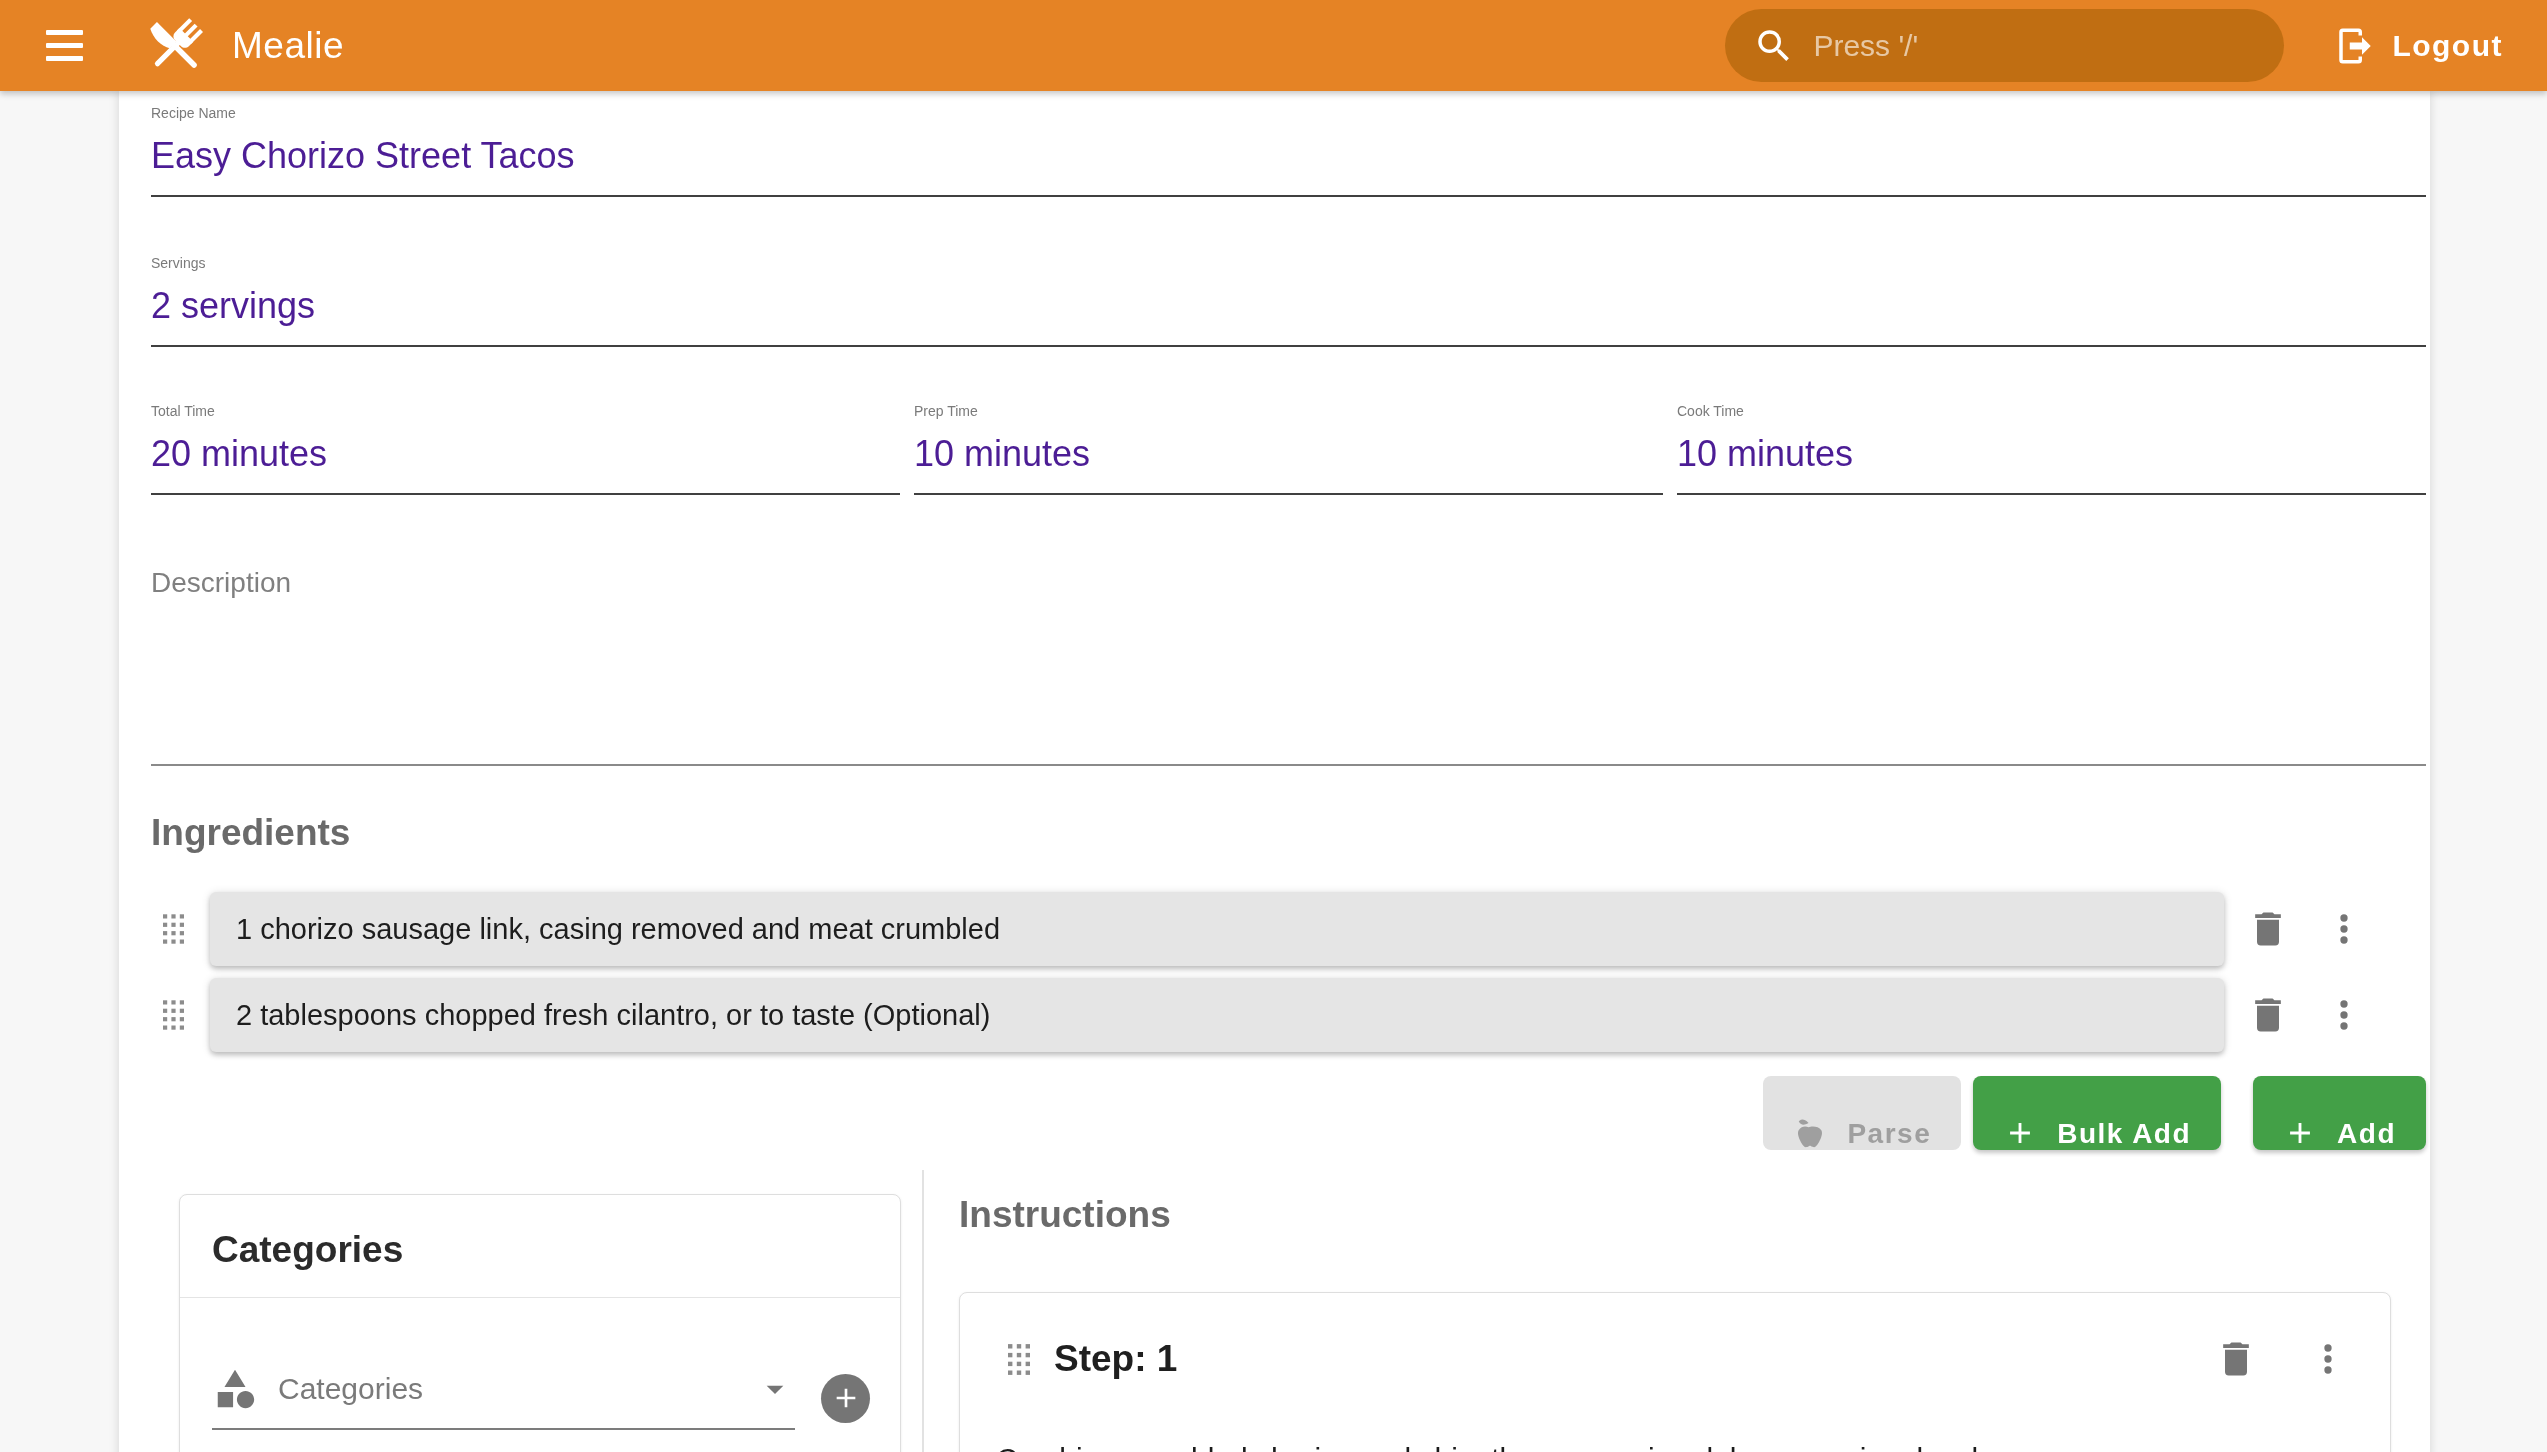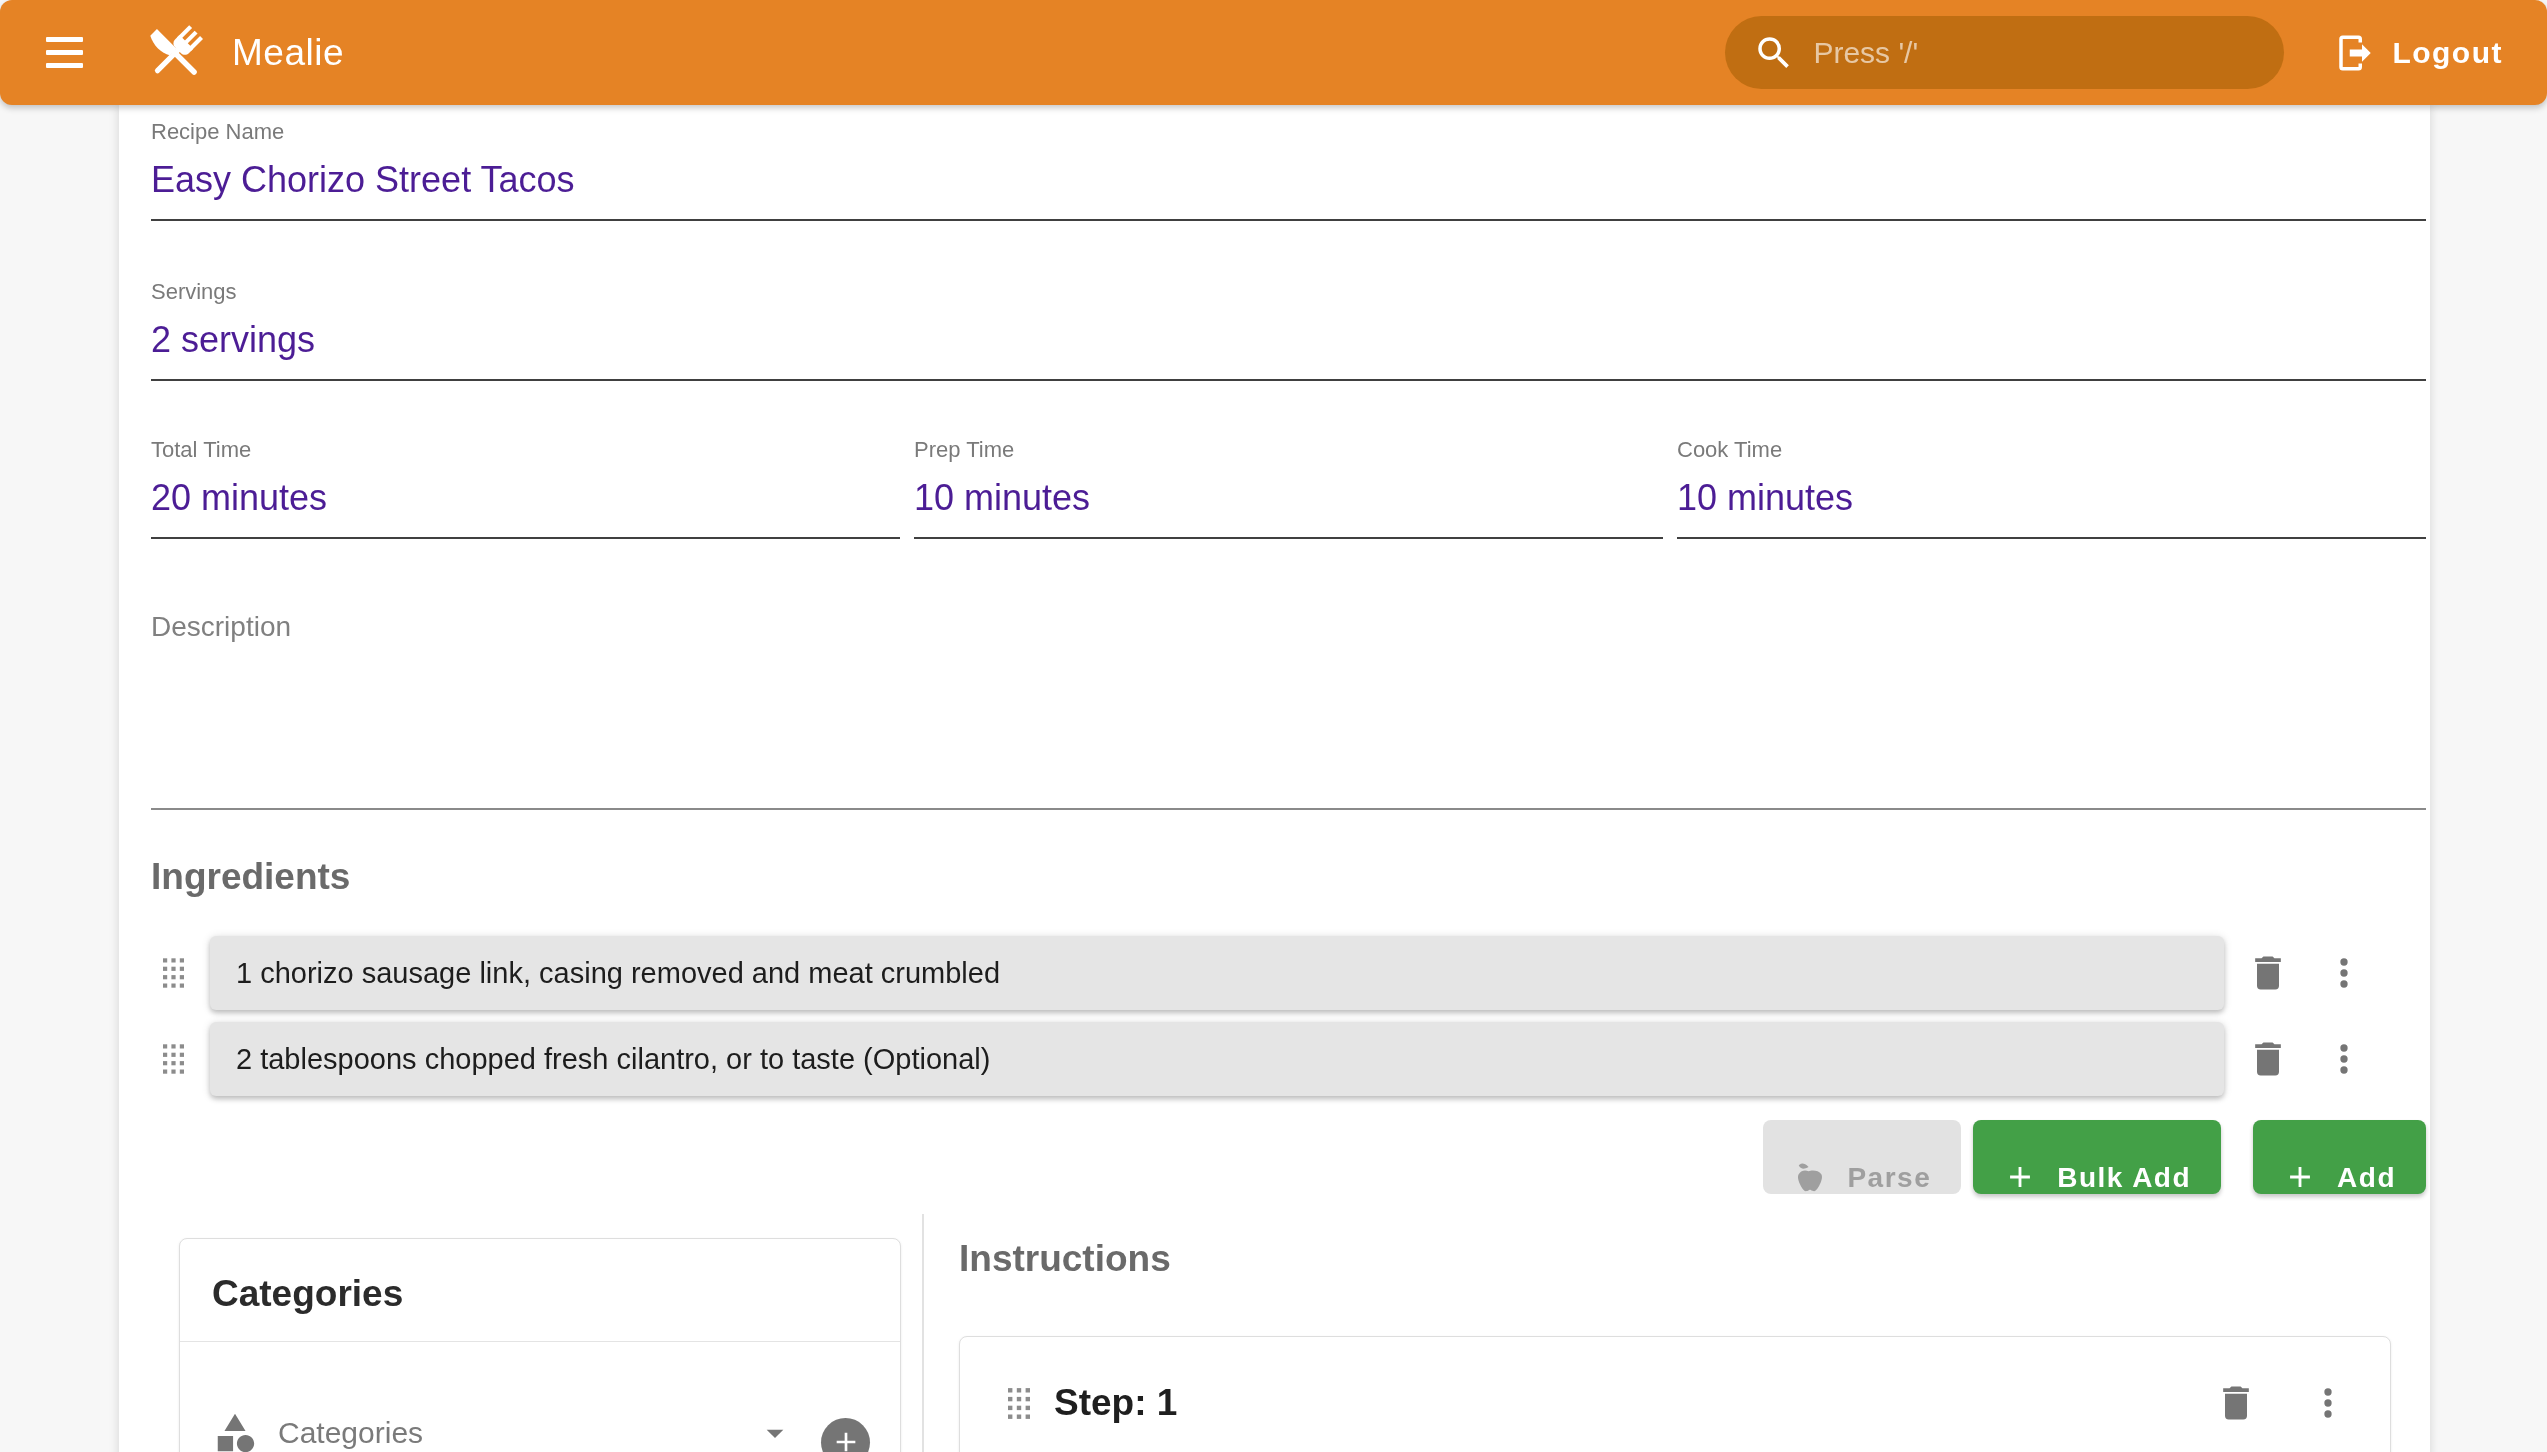--- a/index.html
+++ b/index.html
@@ -4,24 +4,23 @@
 <style>
   * { box-sizing: border-box; margin: 0; padding: 0; }
   html,body { width:2547px; height:1453px; overflow:hidden; }
   body {
     font-family: "Liberation Sans", sans-serif;
     background:#f7f7f7;
     color:#1d1d1d;
   }
   
   .appbar{
-    height:105px; background:#E58325; display:flex; align-items:center;
+    height:91px; background:#E58325; display:flex; align-items:center;
     padding:0 34px; position:relative; z-index:10;
     box-shadow:0 3px 6px rgba(0,0,0,.22);
-    border-radius:12px;
   }
   .hamburger{ width:60px; height:60px; display:flex; flex-direction:column;
     justify-content:center; gap:8px; cursor:pointer; background:none; border:none; padding:0 12px;}
   .hamburger span{ display:block; width:37px; height:5px; background:#fff; border-radius:1px;}
   .logo{ margin-left:48px; display:flex; align-items:center; }
   .app-title{ color:#fff; font-size:37px; font-weight:500; margin-left:24px; letter-spacing:0.5px;}
   .bar-spacer{ flex:1; }
   .searchbox{
     width:559px; height:73px; border-radius:37px; background:#C06E12;
     display:flex; align-items:center; padding:0 10px 0 28px; cursor:text;
@@ -39,21 +38,21 @@
   }
   
   .main{ position:relative; height:1363px; }
   .card-main{
     position:absolute; left:119px; top:0; width:2311px; height:1423px;
     background:#fff; box-shadow:0 0 10px rgba(0,0,0,.14);
   }
   .card-inner{ padding:8px 4px 0 32px; }
 
   .field{ display:block; }
-  .f-label{ font-size:22px; color:#7a7a7a; display:block; padding-top:6px;}
+  .f-label{ font-size:14px; color:#7a7a7a; display:block; padding-top:6px;}
   .f-input{
     display:block; width:100%; border:none; outline:none; background:transparent;
     font-family:"Liberation Sans",sans-serif; font-size:36px; color:#4c1d95;
     padding:14px 0 18px 0; border-bottom:2px solid #404040;
   }
   .row-times{ display:flex; gap:14px; margin-top:50px; }
   .row-times .field{ flex:1; }
   .mt-servings{ margin-top:52px; }
 
   .desc-wrap{ margin-top:72px; }

